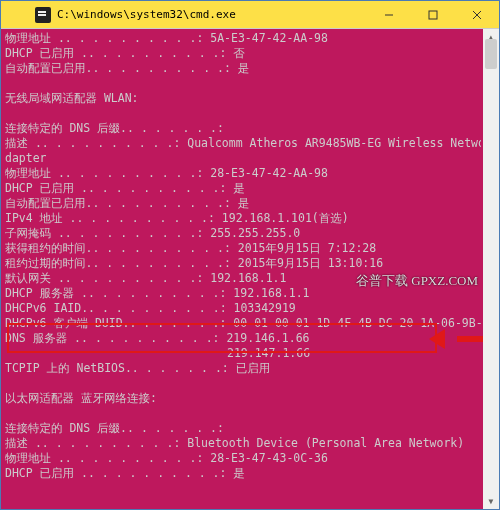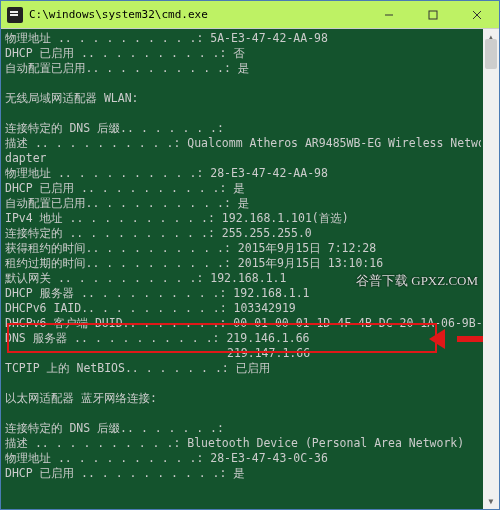--- a/index.html
+++ b/index.html
@@ -15,26 +15,27 @@
   .window {
     width: 500px;
     height: 510px;
     border: 1px solid #4a7bb5;
     display: flex;
     flex-direction: column;
     background: #000;
   }
   .titlebar {
     height: 28px;
-    background: #bef264;
+    background: #fde047;
     display: flex;
     align-items: center;
     border-bottom: 1px solid #ccc;
     font-size: 11px;
     color: #000;
+    padding-left: 28px;
   }
   .title-icon {
     width: 16px;
     height: 16px;
     margin: 0 6px;
     background: #222;
     display: inline-block;
     border-radius: 2px;
     position: relative;
   }
@@ -51,21 +52,21 @@
     width: 44px;
     height: 28px;
     display: flex;
     align-items: center;
     justify-content: center;
     color: #555;
     font-size: 12px;
   }
   .term-area {
     flex: 1;
-    background: #14532d;
+    background: #be185d;
     color: #ccc;
     font-family: "NSimSun","SimSun","Consolas",monospace;
     font-size: 11.5px;
     line-height: 15px;
     position: relative;
     overflow: hidden;
   }
   .scrollbar {
     position: absolute;
     right: 0;
@@ -169,21 +170,21 @@
         <div class="row nowrap">&nbsp;</div>
         <div class="row nowrap">无线局域网适配器 WLAN:</div>
         <div class="row nowrap">&nbsp;</div>
         <div class="row nowrap">   连接特定的 DNS 后缀.. . . . . . .: </div>
         <div class="row nowrap">   描述        .. . . . . . . . . .: Qualcomm Atheros AR9485WB-EG Wireless Network A</div>
         <div class="row nowrap">dapter</div>
         <div class="row nowrap">   物理地址     .. . . . . . . . . .: 28-E3-47-42-AA-98</div>
         <div class="row nowrap">   DHCP 已启用 .. . . . . . . . . .: 是</div>
         <div class="row nowrap">   自动配置已启用.. . . . . . . . . .: 是</div>
         <div class="row nowrap">   IPv4 地址   .. . . . . . . . . .: 192.168.1.101(首选)</div>
-        <div class="row nowrap">   连接特定的     .. . . . . . . . . .: 255.255.255.0</div>
+        <div class="row nowrap">   子网掩码     .. . . . . . . . . .: 255.255.255.0</div>
         <div class="row nowrap">   获得租约的时间.. . . . . . . . . .: 2015年9月15日 7:12:28</div>
         <div class="row nowrap">   租约过期的时间.. . . . . . . . . .: 2015年9月15日 13:10:16</div>
         <div class="row nowrap">   默认网关     .. . . . . . . . . .: 192.168.1.1</div>
         <div class="row nowrap">   DHCP 服务器 .. . . . . . . . . .: 192.168.1.1</div>
         <div class="row nowrap">   DHCPv6 IAID.. . . . . . . . . .: 103342919</div>
         <div class="row nowrap">   DHCPv6 客户端 DUID.. . . . . . .: 00-01-00-01-1D-4F-4B-DC-20-1A-06-9B-9F-7A</div>
         <div class="row nowrap">   DNS 服务器  .. . . . . . . . . .: 219.146.1.66</div>
         <div class="row nowrap"><span style="display:inline-block;width:222px;"></span>219.147.1.66</div>
         <div class="row nowrap">   TCPIP 上的 NetBIOS.. . . . . . .: 已启用</div>
         <div class="row nowrap">&nbsp;</div>

